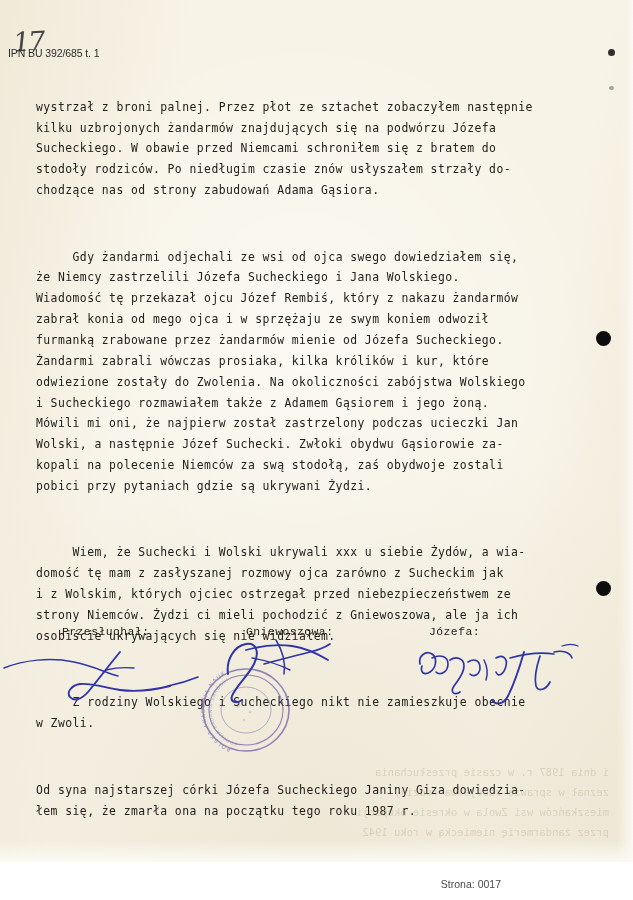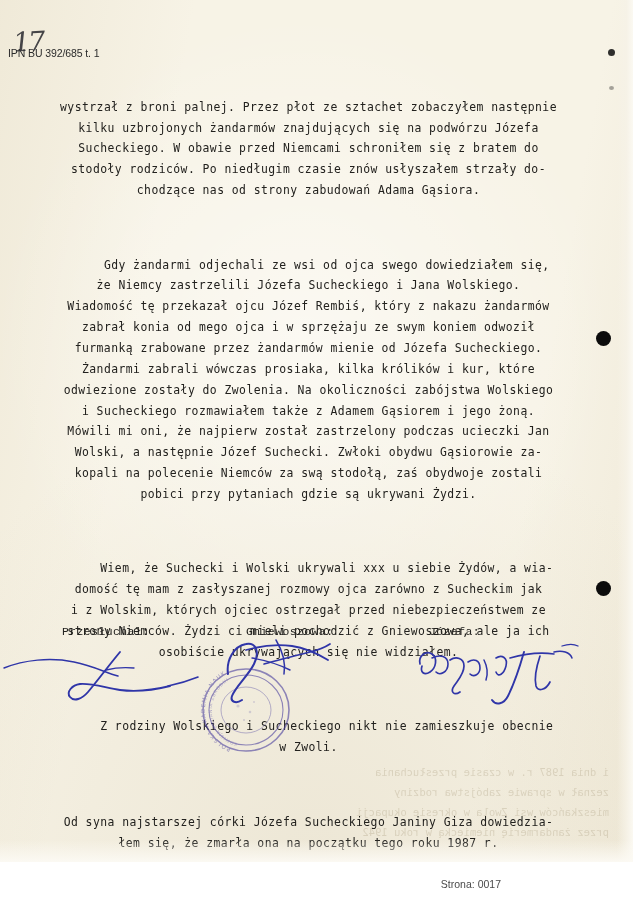--- a/index.html
+++ b/index.html
@@ -86,24 +86,23 @@
     font-family: "DejaVu Sans Mono", "Liberation Mono", monospace;
     font-size: 11.4px;
     line-height: 20.85px;
     color: #22211e;
     letter-spacing: 0.45px;
     white-space: pre-wrap;
   }
   .para {
     margin: 0;
     white-space: pre-wrap;
-    text-align: center;
   }
   .para + .para {
-    margin-top: 12px;
+    margin-top: 4px;
   }
 
   
   #signature-block {
     position: absolute;
     left: 36px;
     top: 626px;
     width: 545px;
     height: 120px;
     font-family: Liberation Mono, monospace;

